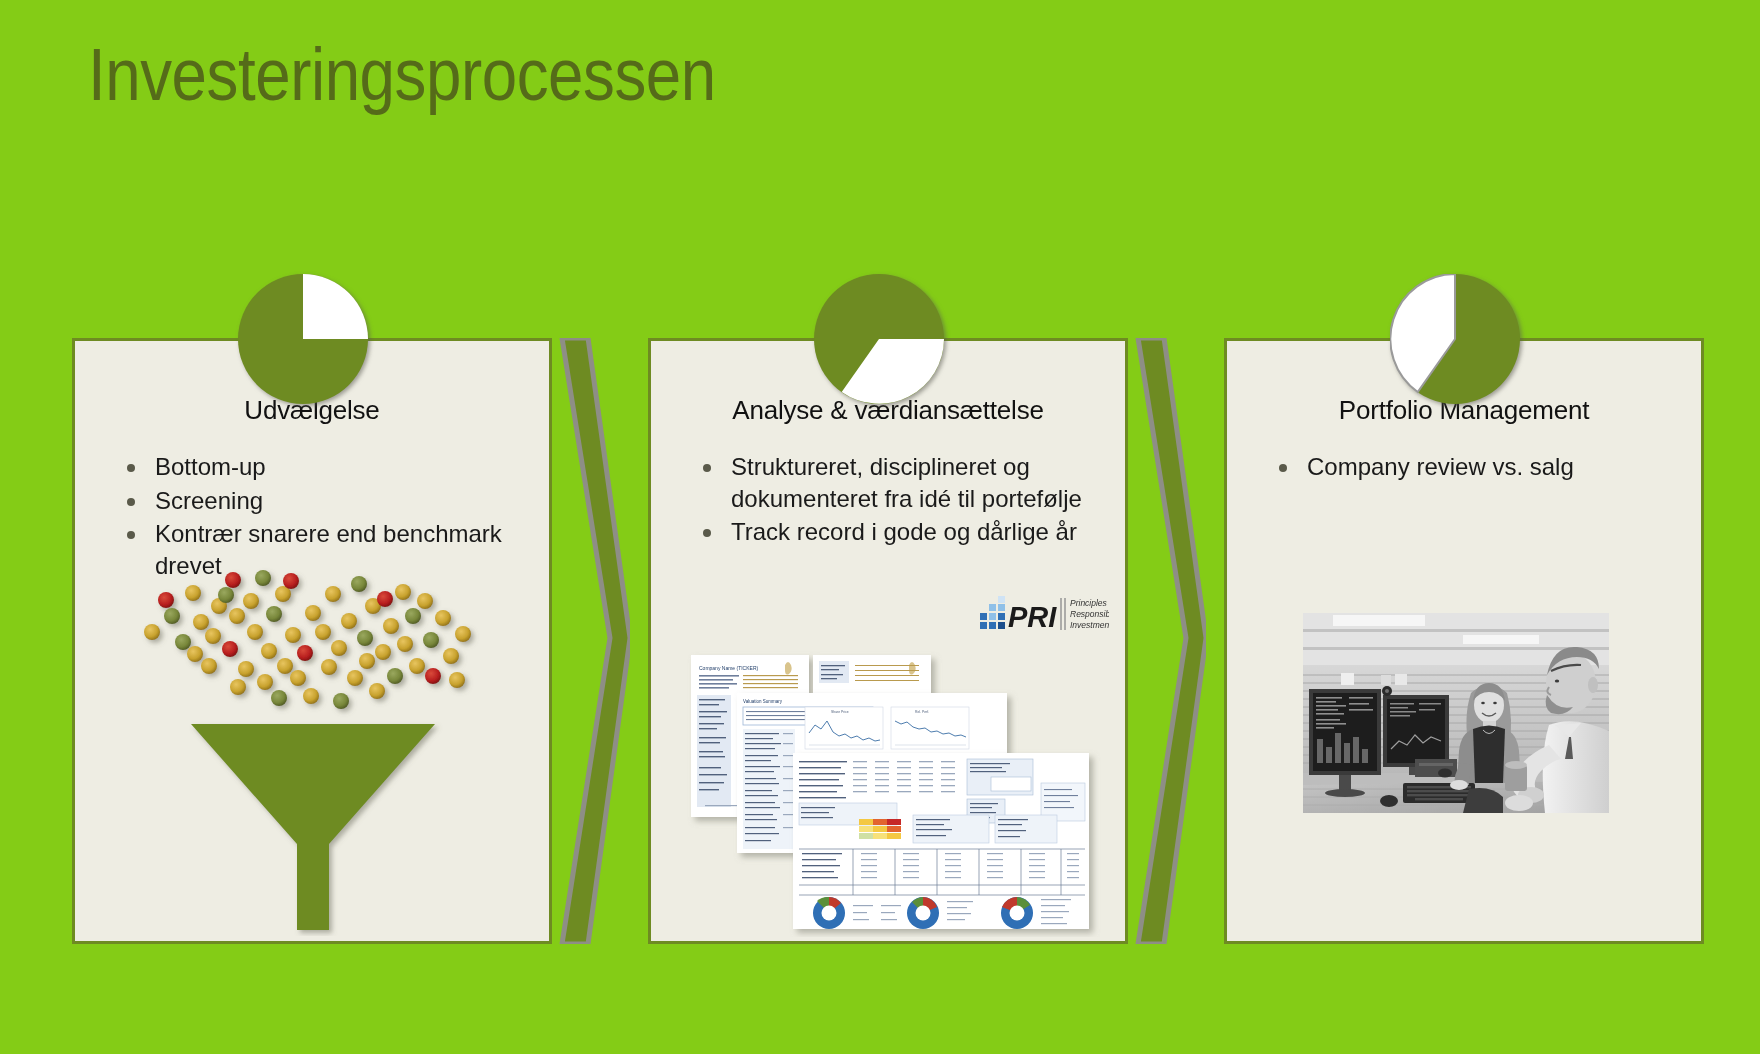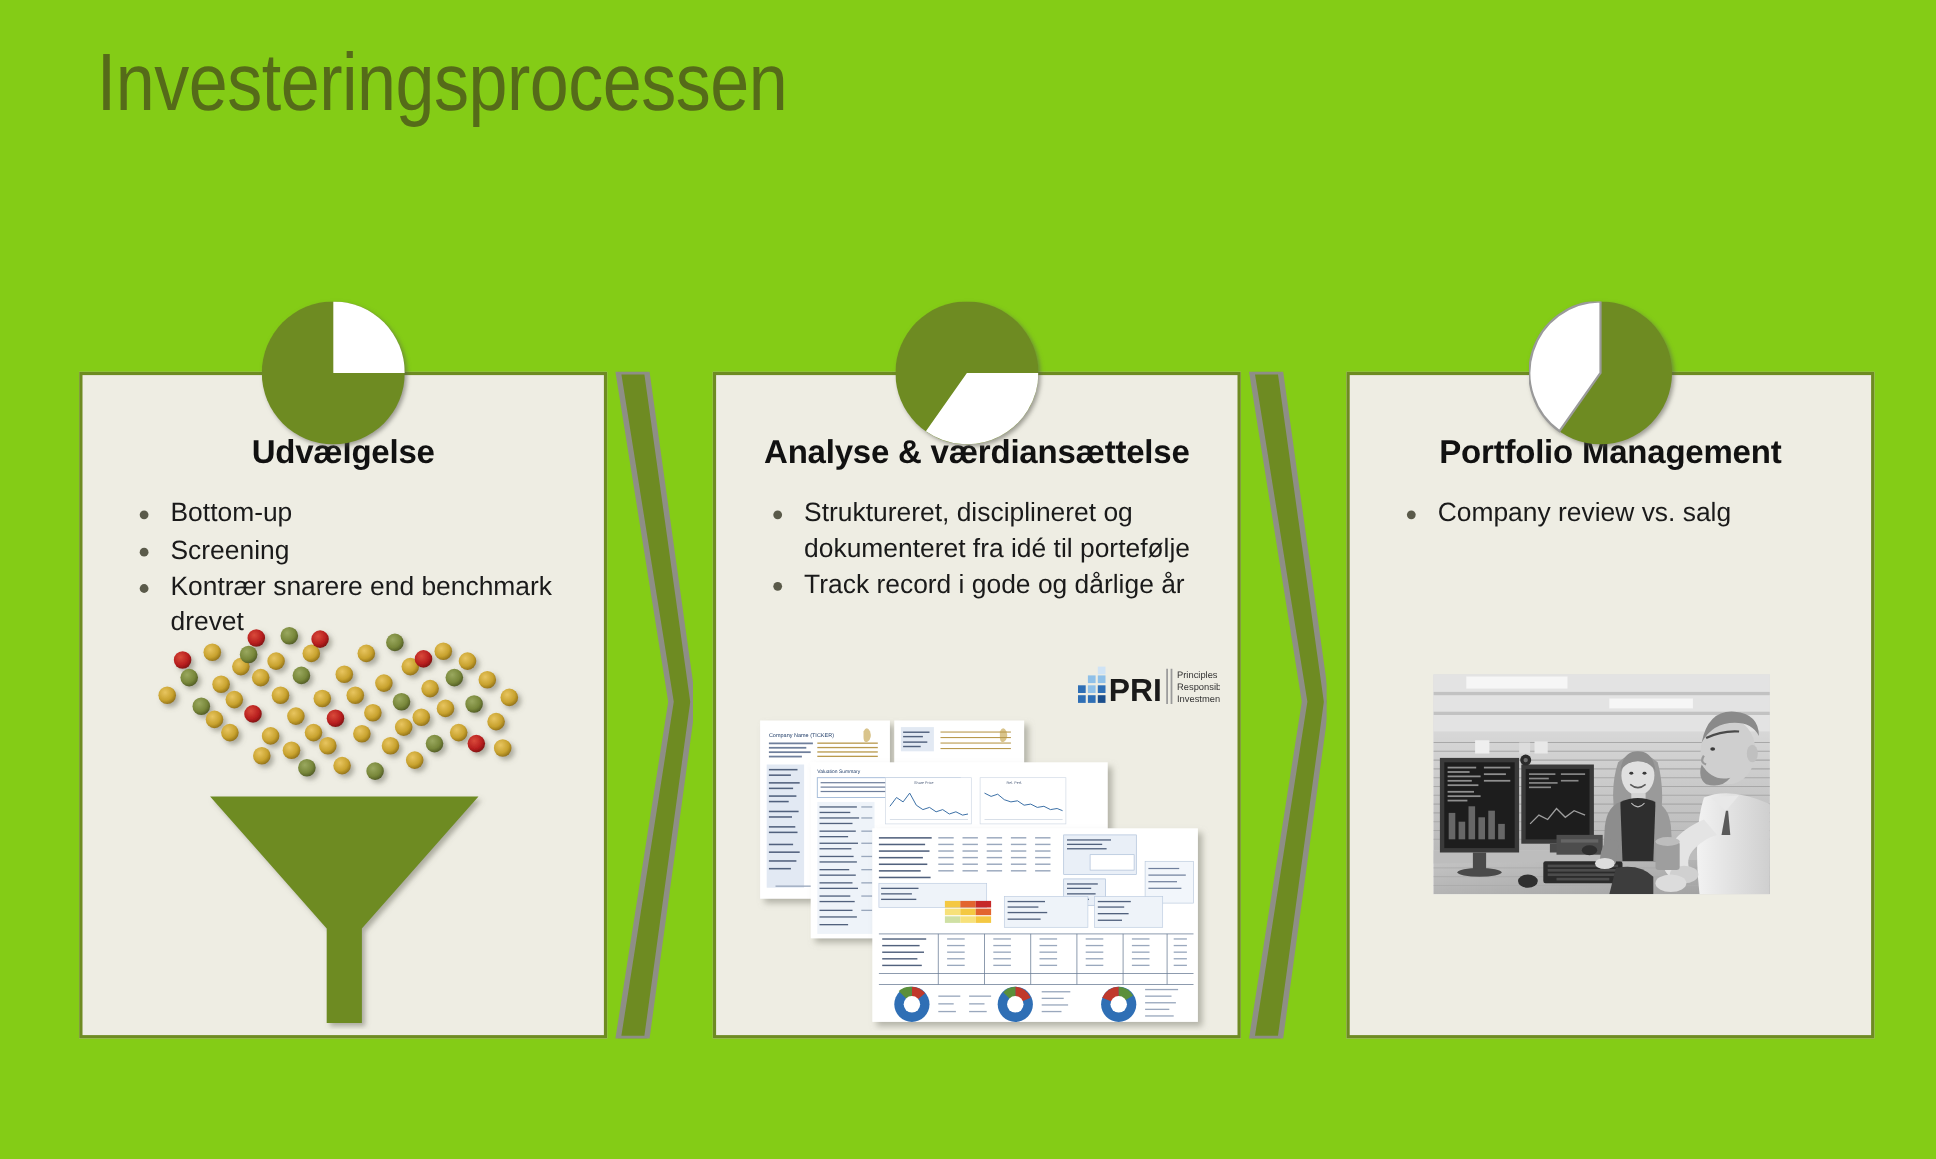--- a/index.html
+++ b/index.html
@@ -46,22 +46,22 @@
   }
   .panel-1 { left: 72px; }
   .panel-2 { left: 648px; }
   .panel-3 { left: 1224px; }
 
   .panel-title {
     position: absolute;
     left: 0; right: 0;
     top: 54px;
     text-align: center;
-    font-size: 30px;
-    font-weight: bold;
+    font-size: 26px;
+    font-weight: normal;
     color: #111111;
     letter-spacing: -0.2px;
   }
 
   .bullets {
     position: absolute;
     top: 110px;
     left: 44px;
     right: 22px;
     list-style: none;
@@ -121,23 +121,24 @@
   .docs-wrap {
     position: absolute;
     left: 30px;
     top: 296px;
     width: 420px;
     height: 300px;
   }
   .pri-logo {
     position: absolute;
     right: 16px;
-    top: 258px;
+    top: 248px;
     width: 130px;
     height: 46px;
+    font-style: italic;
   }
 
   
   .photo-wrap {
     position: absolute;
     left: 76px;
     top: 272px;
     width: 306px;
     height: 200px;
     background: #dedede;

